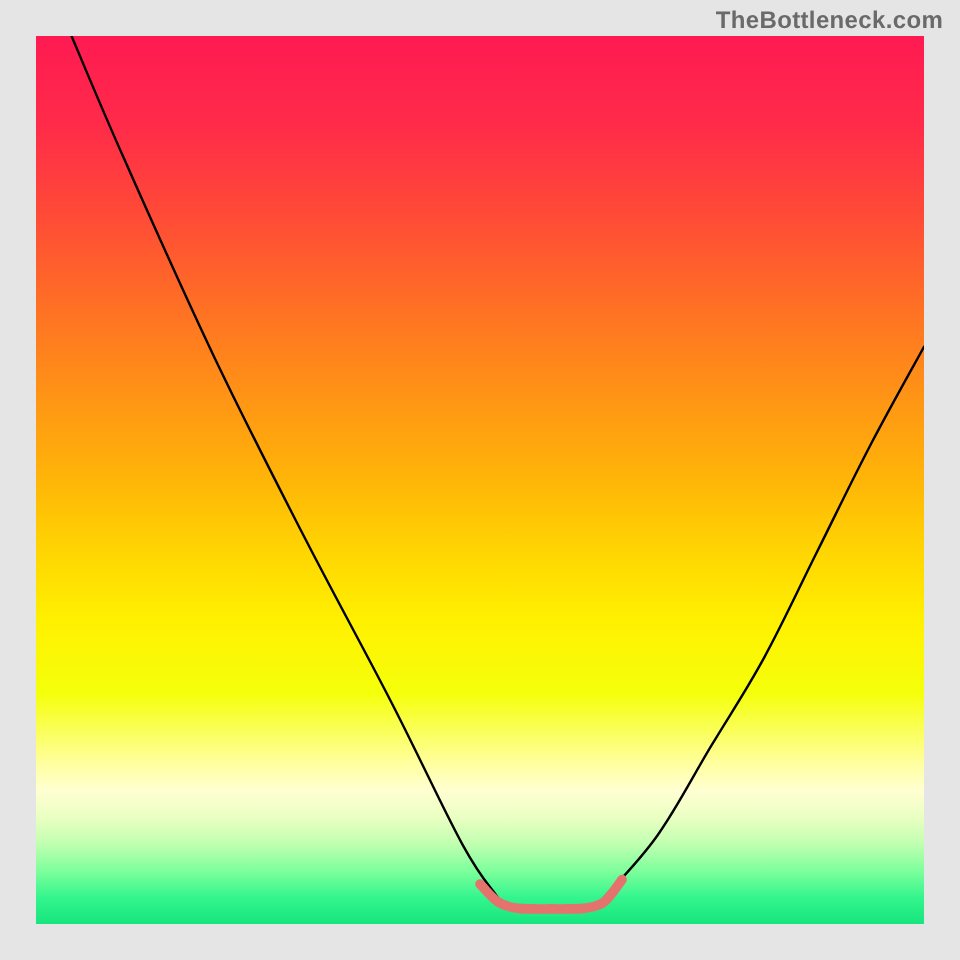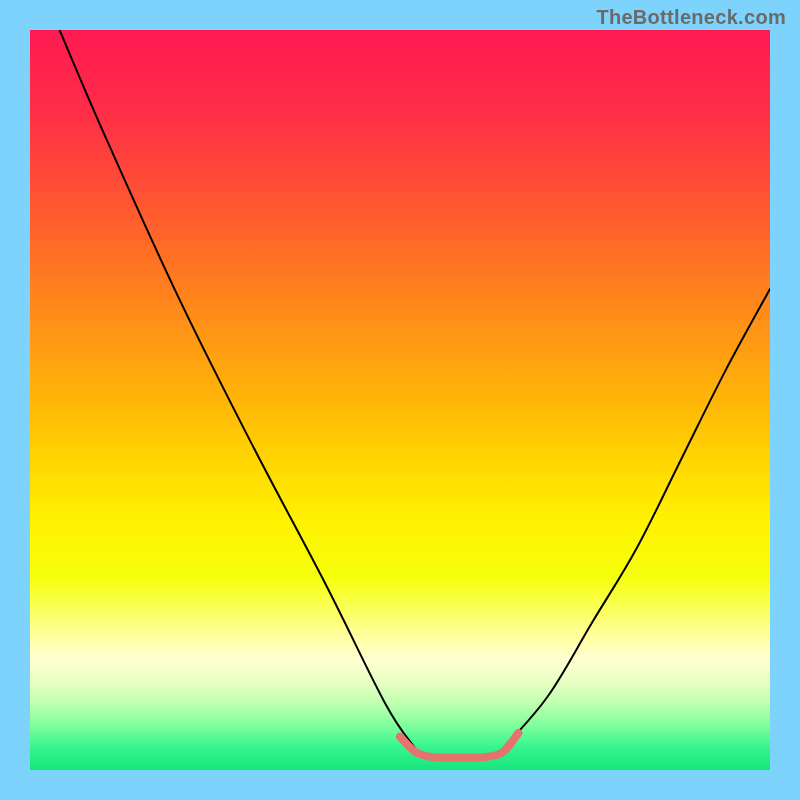--- a/index.html
+++ b/index.html
@@ -8,21 +8,21 @@
     width: 800px;
     height: 800px;
     overflow: hidden;
     background: #000;
     font-family: Arial, Helvetica, sans-serif;
   }
   .frame {
     position: relative;
     width: 800px;
     height: 800px;
-    background: #7dd3fc;
+    background: #e5e5e5;
   }
   .plot {
     position: absolute;
     left: 30px;
     top: 30px;
     width: 740px;
     height: 740px;
     overflow: hidden;
   }
   .watermark {

